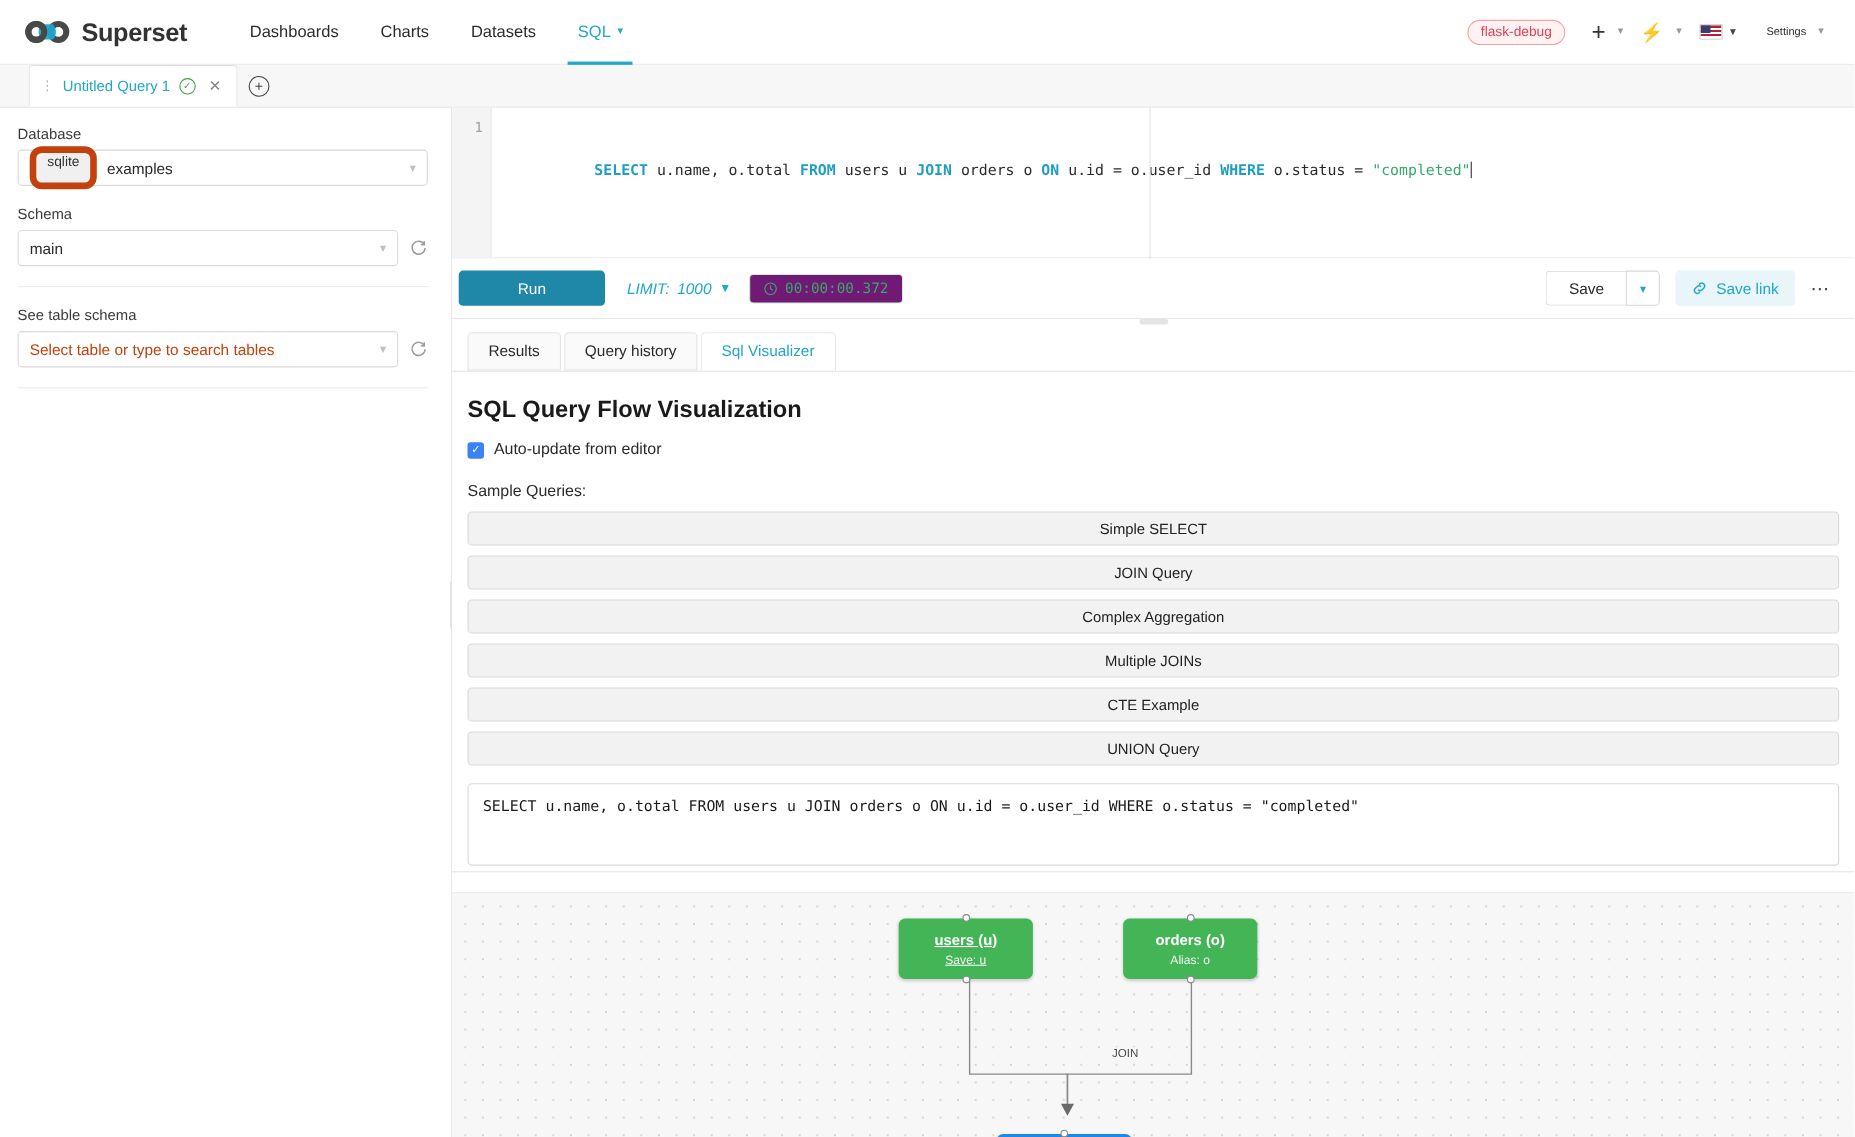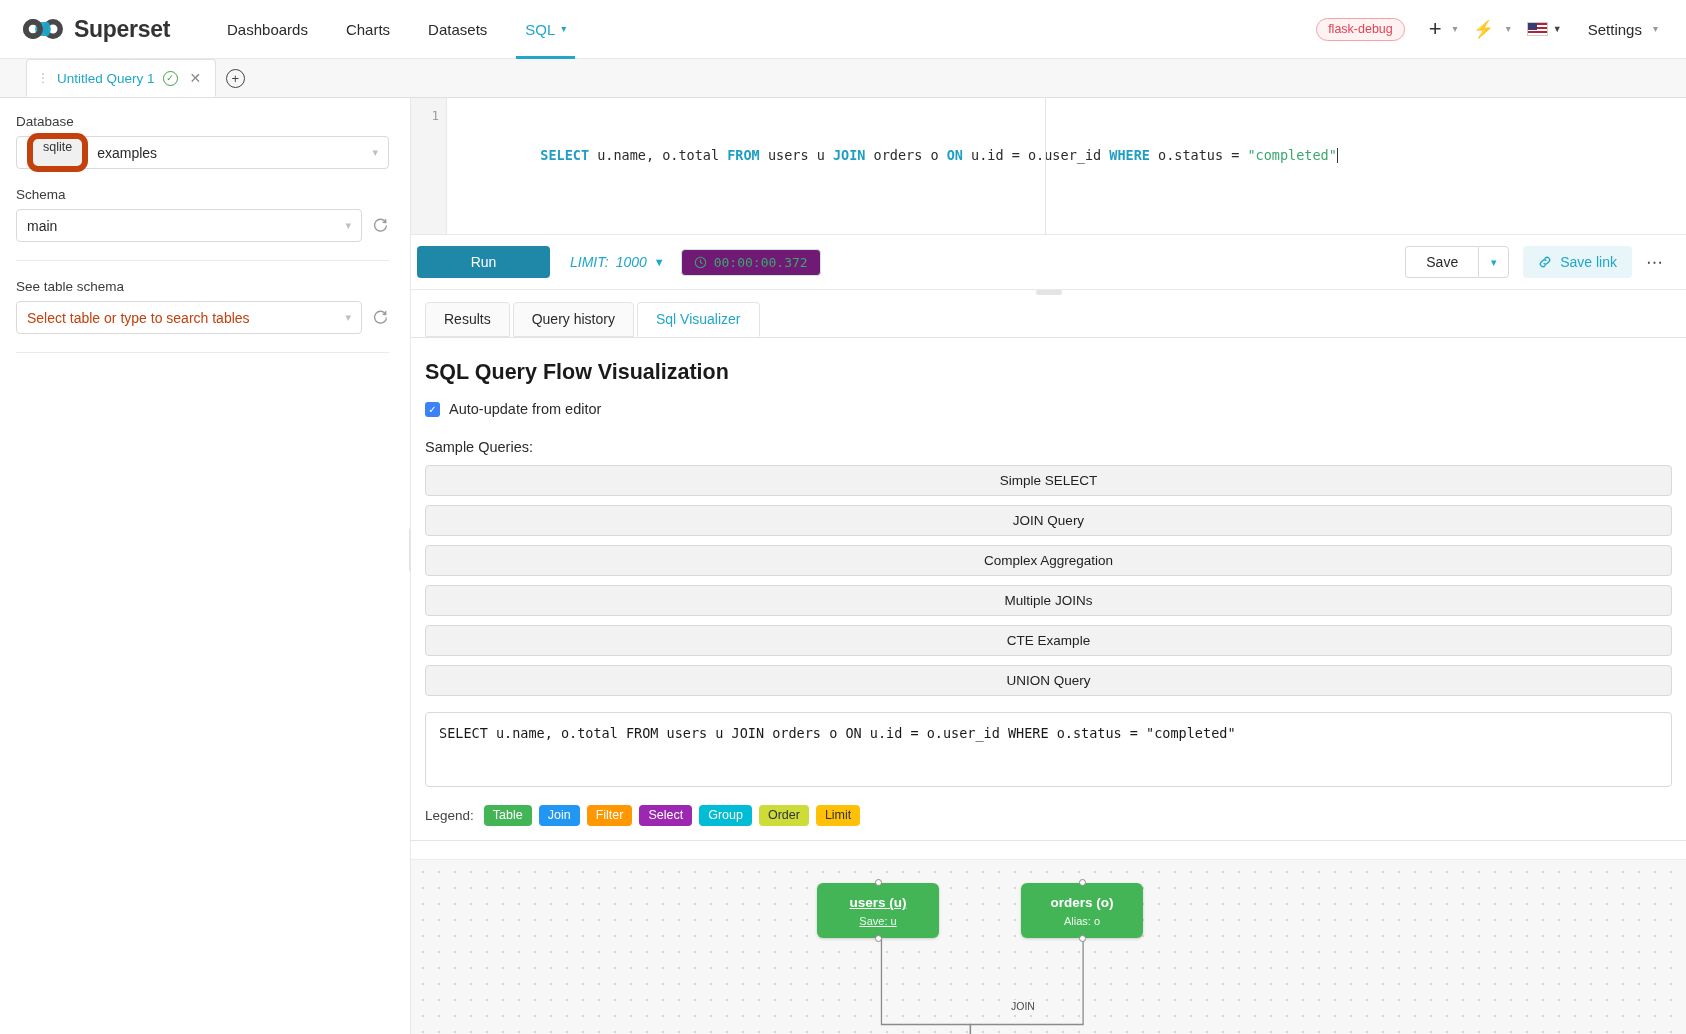--- a/index.html
+++ b/index.html
@@ -54,21 +54,21 @@
   .flag {
     width: 21px; height: 14px; display: inline-block; position: relative;
     background: #fff; border: 0.5px solid #ccc; overflow: hidden; vertical-align: middle;
   }
   .flag .stripes {
     position: absolute; inset: 0;
     background: repeating-linear-gradient(to bottom,#b22234 0,#b22234 2px,#fff 2px,#fff 4px);
   }
   .flag .canton { position: absolute; left: 0; top: 0; width: 9px; height: 7px; background: #3c3b6e; }
   .tri-down { font-size: 9px; color: #444; }
-  .settings-label { font-size: 15px; color: #2a2a2a; padding-left: 10px; }
+  .settings-label { font-size: 10px; color: #2a2a2a; padding-left: 10px; }
 
   
   .tabbar {
     height: 39px; background: #f7f7f7; border-bottom: 1px solid #e0e0e0;
     display: flex; align-items: flex-end; padding-left: 26px; position: relative;
   }
   .qtab {
     height: 38px; background: #fff; border: 1px solid #e0e0e0; border-bottom: 1px solid #fff;
     border-radius: 4px 4px 0 0; display: flex; align-items: center; gap: 8px;
     padding: 0 14px 0 10px; font-size: 13.5px; color: #20a7c9; cursor: pointer;
@@ -434,32 +434,20 @@
               <button class="sample-btn">Simple SELECT</button>
               <button class="sample-btn">JOIN Query</button>
               <button class="sample-btn">Complex Aggregation</button>
               <button class="sample-btn">Multiple JOINs</button>
               <button class="sample-btn">CTE Example</button>
               <button class="sample-btn">UNION Query</button>
             </div>
 
           <textarea class="sql-textarea" spellcheck="false" style="">SELECT u.name, o.total FROM users u JOIN orders o ON u.id = o.user_id WHERE o.status = "completed"</textarea>
 
-          <div class="legend-row">
-            <span class="legend-label">Legend:</span>
-            <span id="legend-chips" style="display:flex;gap:7px;">
-                <span class="legend-chip" style="background: rgb(68, 181, 86);">Table</span>
-                <span class="legend-chip" style="background: rgb(33, 150, 243);">Join</span>
-                <span class="legend-chip" style="background: rgb(255, 152, 0);">Filter</span>
-                <span class="legend-chip" style="background: rgb(156, 39, 176);">Select</span>
-                <span class="legend-chip" style="background: rgb(0, 188, 212);">Group</span>
-                <span class="legend-chip" style="background: rgb(205, 220, 57); color: rgb(51, 51, 51);">Order</span>
-                <span class="legend-chip" style="background: rgb(255, 193, 7); color: rgb(51, 51, 51);">Limit</span>
-              </span>
-          </div>
         </div>
 
         <div class="legend-sep"></div>
 
         <div class="canvas" id="flow-canvas">
           <svg class="edges" viewBox="0 0 1290 330" preserveAspectRatio="none">
             <path d="M476 66 L476 165 L566 165 L566 200" stroke="#8a8a8a" stroke-width="1.3" fill="none"></path>
             <path d="M680 66 L680 165 L566 165 L566 200" stroke="#8a8a8a" stroke-width="1.3" fill="none"></path>
             <path d="M560 192 L566 203 L572 192 Z" fill="#6a6a6a"></path>
             <path d="M566 256 L566 310" stroke="#8a8a8a" stroke-width="1.3" fill="none"></path>

